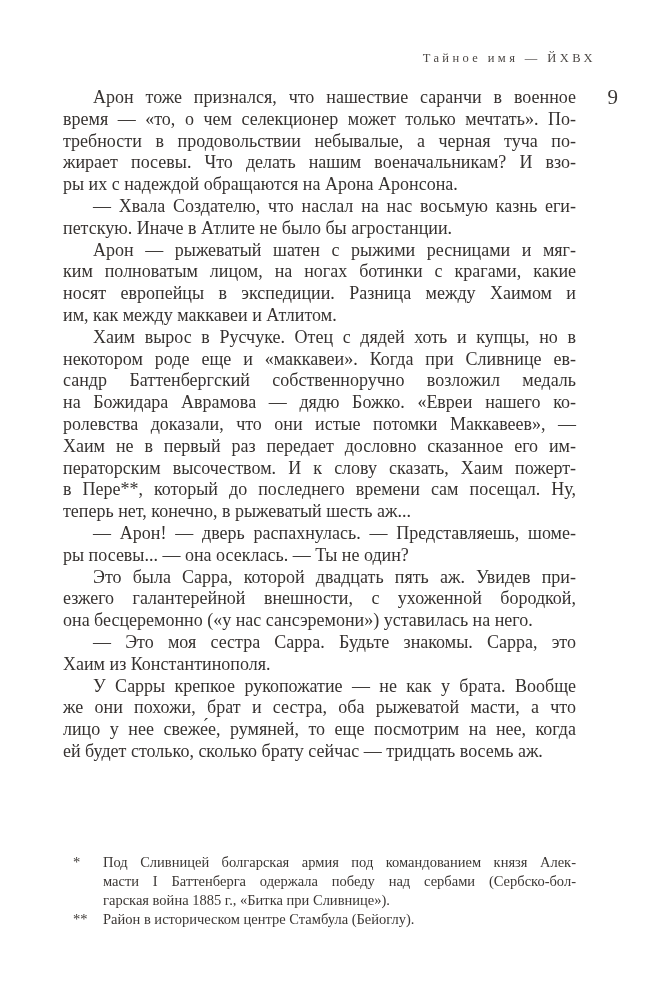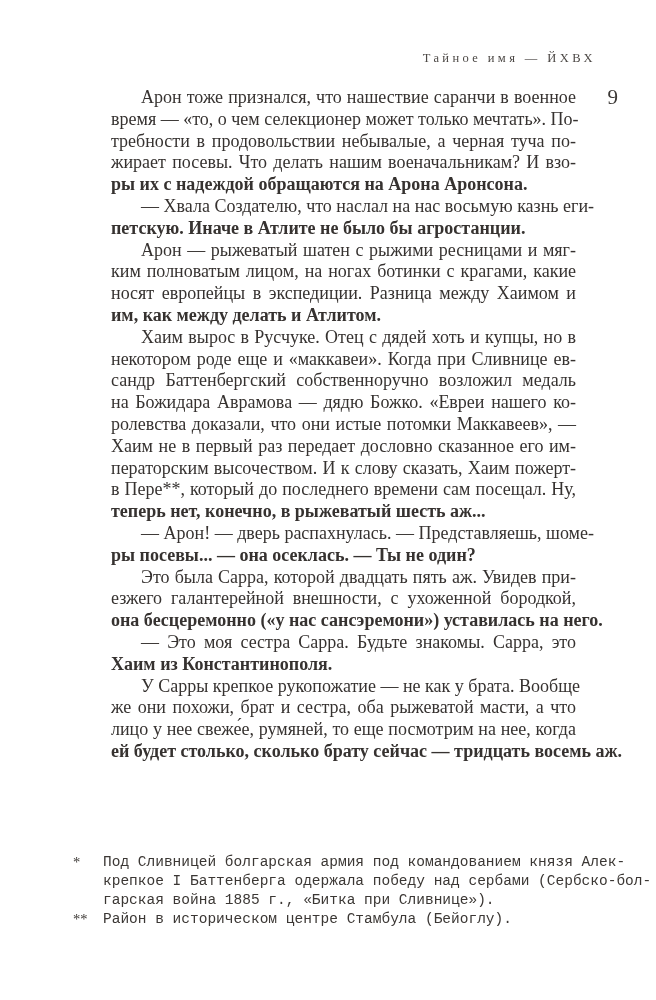--- a/index.html
+++ b/index.html
@@ -35,39 +35,38 @@
     width: 513px;
     font-size: 18px;
     line-height: 21.8px;
   }
   .para { margin: 0; }
   .para .line {
     text-align: justify;
     text-align-last: justify;
     white-space: nowrap;
     height: 21.8px;
-    margin-left: 48px;
   }
-  .para .line.last { text-align-last: left; font-weight: bold; }
+  .para .line.last { text-align-last: left; }
   .para .line.first { text-indent: 30px; }
   .footnotes {
     position: absolute;
     left: 63px; top: 853px;
     width: 513px;
     font-size: 14.5px;
     line-height: 19px;
     color: #3b3734;
   }
   .footnote { display: flex; align-items: flex-start; }
   .fn-marker {
     flex: 0 0 40px;
     padding-left: 10px;
     box-sizing: border-box;
   }
-  .fn-text { flex: 1 1 auto; min-width: 0; font-family: Liberation Mono, monospace; }
+  .fn-text { flex: 1 1 auto; min-width: 0; }
   .fn-text .line {
     text-align: justify;
     text-align-last: justify;
     white-space: nowrap;
     height: 19px;
   }
   .fn-text .line.last { text-align-last: left; }
 </style>
 </head>
 <body>
@@ -84,21 +83,21 @@
         <div class="line last">ры их с надеждой обращаются на Арона Аронсона.</div>
       </div>
       <div class="para">
         <div class="line first">— Хвала Создателю, что наслал на нас восьмую казнь еги-</div>
         <div class="line last">петскую. Иначе в Атлите не было бы агростанции.</div>
       </div>
       <div class="para">
         <div class="line first">Арон — рыжеватый шатен с рыжими ресницами и мяг-</div>
         <div class="line">ким полноватым лицом, на ногах ботинки с крагами, какие</div>
         <div class="line">носят европейцы в экспедиции. Разница между Хаимом и</div>
-        <div class="line last">им, как между делать и Атлитом.</div>
+        <div class="line last">им, как между маккавеи и Атлитом.</div>
       </div>
       <div class="para">
         <div class="line first">Хаим вырос в Русчуке. Отец с дядей хоть и купцы, но в</div>
         <div class="line">некотором роде еще и «маккавеи». Когда при Сливнице ев-</div>
         <div class="line">сандр Баттенбергский собственноручно возложил медаль</div>
         <div class="line">на Божидара Аврамова — дядю Божко. «Евреи нашего ко-</div>
         <div class="line">ролевства доказали, что они истые потомки Маккавеев», —</div>
         <div class="line">Хаим не в первый раз передает дословно сказанное его им-</div>
         <div class="line">ператорским высочеством. И к слову сказать, Хаим пожерт-</div>
         <div class="line">в Пере**, который до последнего времени сам посещал. Ну,</div>
@@ -122,21 +121,21 @@
         <div class="line">же они похожи, брат и сестра, оба рыжеватой масти, а что</div>
         <div class="line">лицо у нее свеже́е, румяней, то еще посмотрим на нее, когда</div>
         <div class="line last">ей будет столько, сколько брату сейчас — тридцать восемь аж.</div>
       </div>
     </div>
   <div class="footnotes">
       <div class="footnote">
         <span class="fn-marker">*</span>
         <div class="fn-text">
           <div class="line">Под Сливницей болгарская армия под командованием князя Алек-</div>
-          <div class="line">крепкое I Баттенберга одержала победу над сербами (Сербско-бол-</div>
+          <div class="line">масти I Баттенберга одержала победу над сербами (Сербско-бол-</div>
           <div class="line last">гарская война 1885 г., «Битка при Сливнице»).</div>
         </div>
       </div>
       <div class="footnote">
         <span class="fn-marker">**</span>
         <div class="fn-text">
           <div class="line last">Район в историческом центре Стамбула (Бейоглу).</div>
         </div>
       </div>
     </div>

